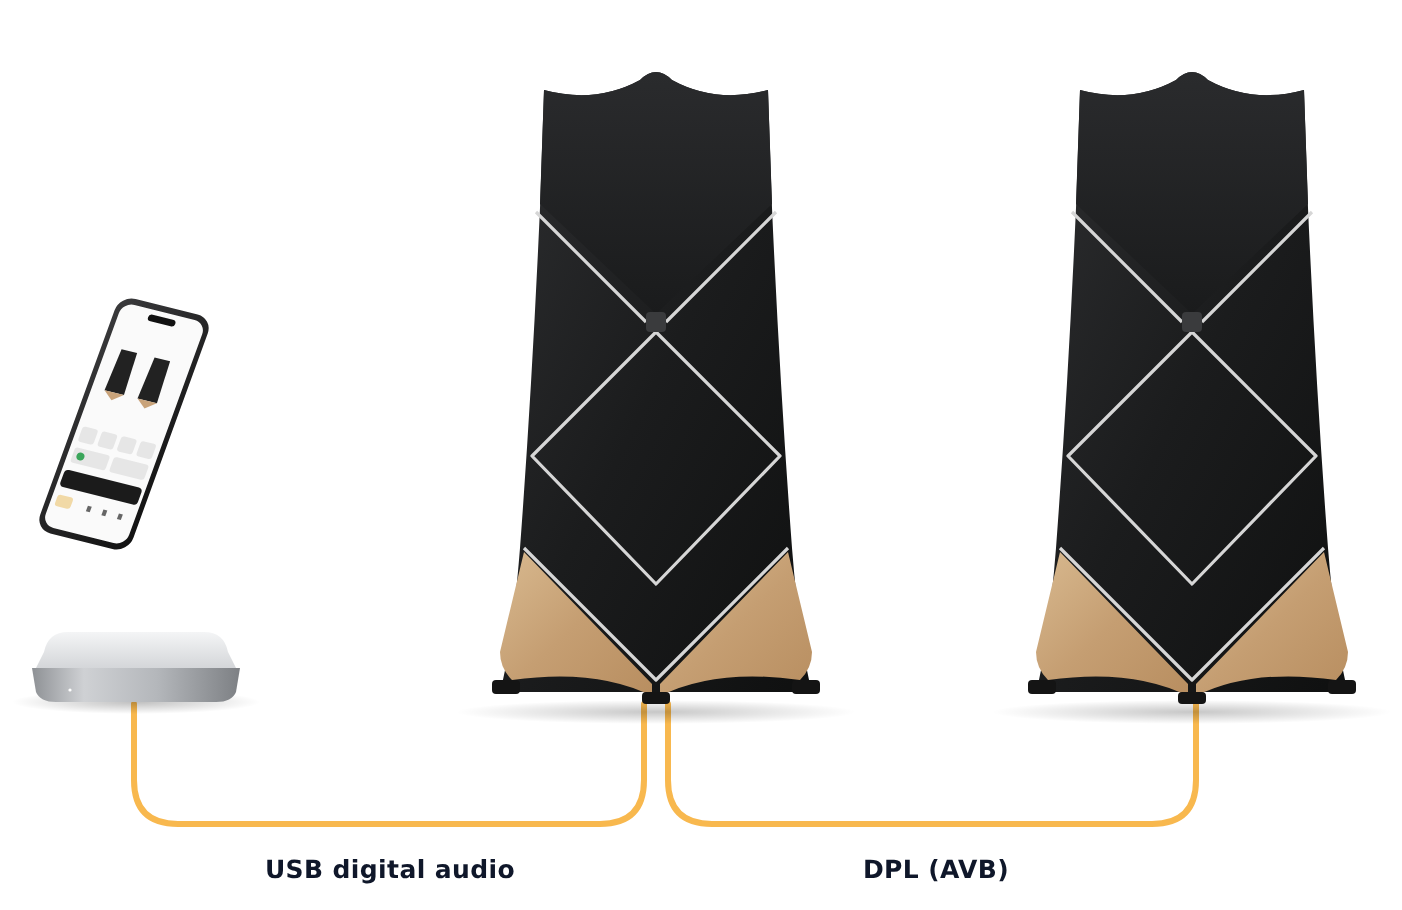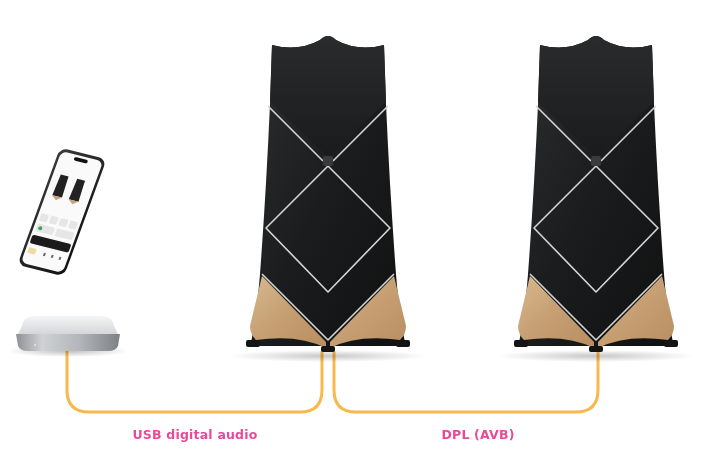--- a/index.html
+++ b/index.html
@@ -5,21 +5,21 @@
   * { box-sizing: border-box; margin: 0; padding: 0; }
   html, body { width: 701px; height: 455px; background: #ffffff; overflow: hidden; }
   body { position: relative; font-family: "DejaVu Sans", sans-serif; }
   .stage { position: absolute; left: 0; top: 0; width: 701px; height: 455px; }
   svg.layer { position: absolute; left: 0; top: 0; }
   .label {
     position: absolute;
     top: 427px;
     font-size: 12.5px;
     font-weight: bold;
-    color: #ec4899;
+    color: #0f172a;
     letter-spacing: 0.2px;
     white-space: nowrap;
     transform: translateX(-50%);
   }
 </style>
 </head>
 <body>
 
 <div class="stage">
 
@@ -134,14 +134,14 @@
     </defs>
     <g>
       <use href="#speaker" transform="translate(328,34)"></use>
     </g>
     <g>
       <use href="#speaker" transform="translate(596,34)"></use>
     </g>
   </svg>
 
   <div class="label" style="left:195px;">USB digital audio</div>
-  <div class="label" style="left:478px;">DPL (AVB)</div>
+  <div class="label" style="left:468px;">DPL (AVB)</div>
 </div>
 
 </body></html>

